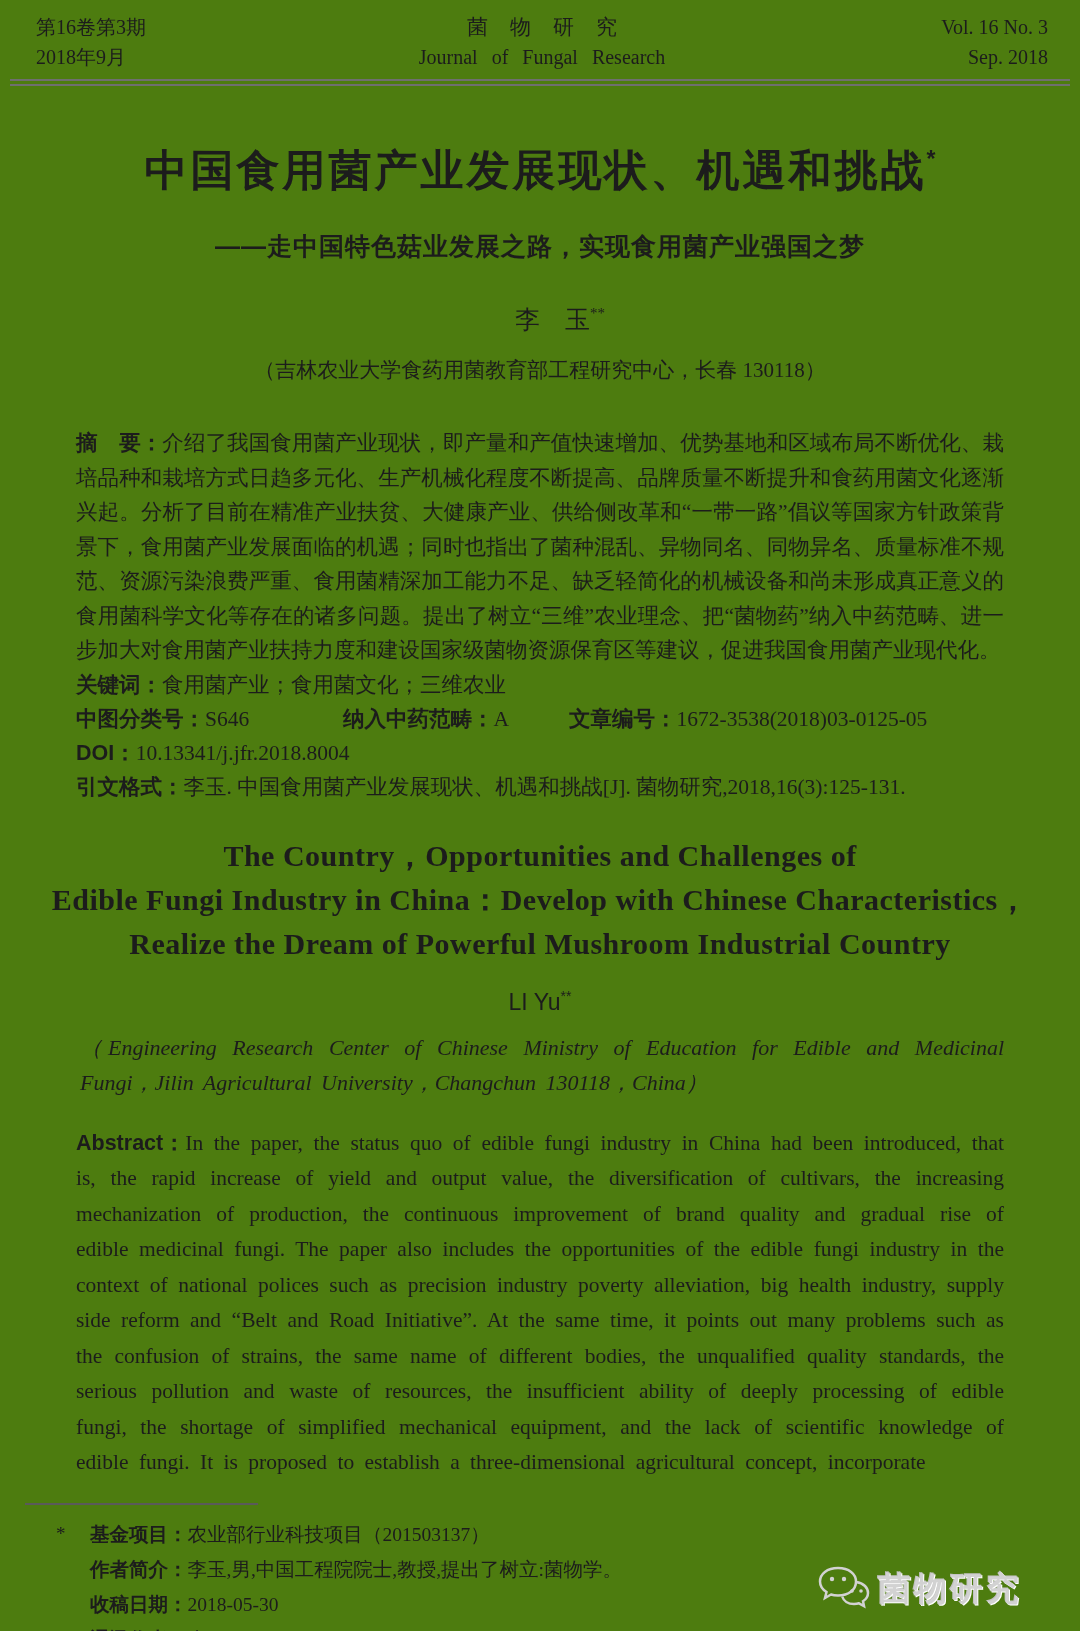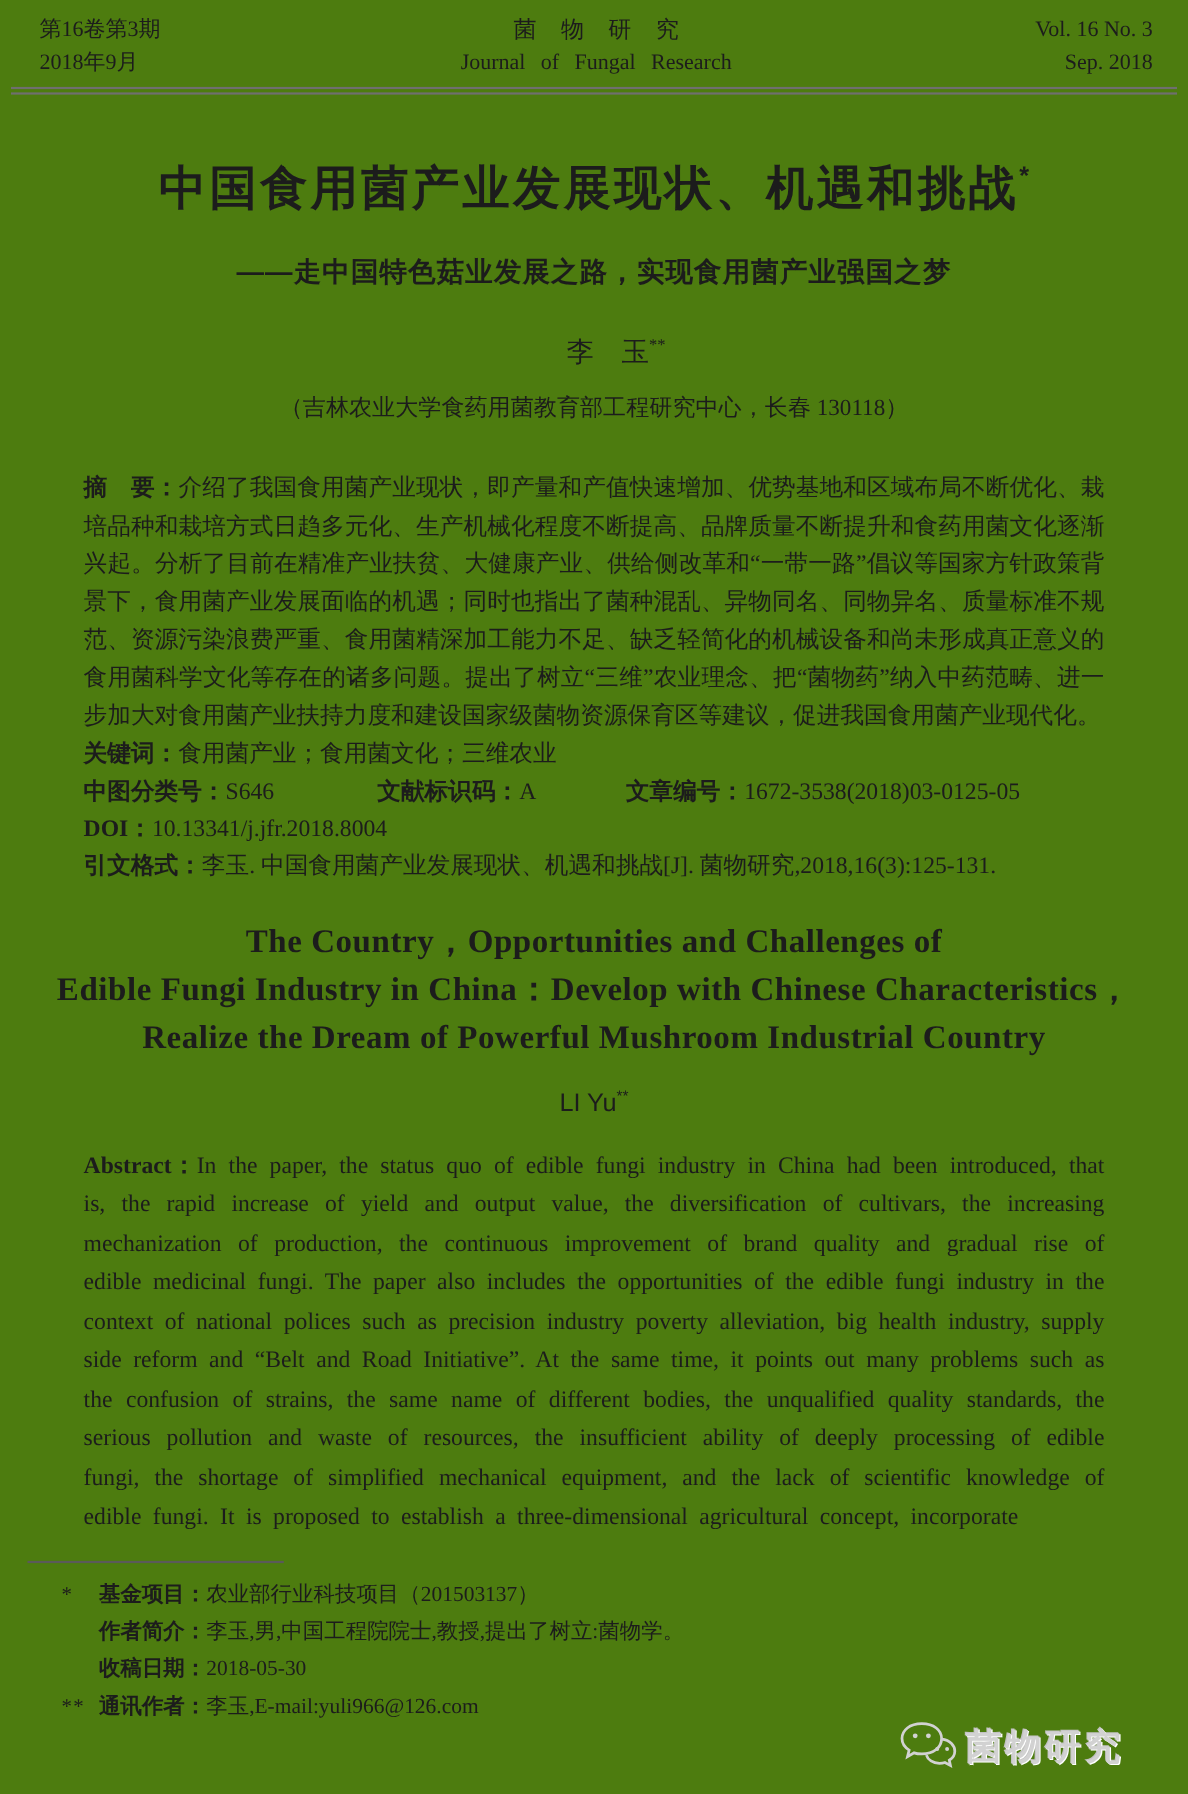--- a/index.html
+++ b/index.html
@@ -38,21 +38,21 @@
   .subtitle-cn {
     margin-top:30px; text-align:center;
     font-family:"Liberation Sans", sans-serif; font-weight:bold;
     font-size:25px; letter-spacing:1px;
   }
   .author-cn { margin-top:40px; text-align:center; font-size:25px;margin-left:40px; }
   .author-cn sup { font-size:15px; vertical-align:10px; }
   .affil-cn { margin-top:20px; text-align:center; font-size:21px; }
   
   .body-col { padding:0 76px; }
-  .label-hei { font-family:Liberation Serif, serif; font-weight:bold; }
+  .label-hei { font-family:Liberation Sans, sans-serif; font-weight:bold; }
   .abstract-cn {
     margin-top:42px; font-size:21.5px; line-height:34.5px;
     text-align:justify; text-justify:inter-ideograph;
   }
   .kv-line { font-size:21.5px; line-height:34px; }
   .meta-row { display:flex; font-size:21.5px; line-height:34px; }
   .meta-seg1 { width:267px; }
   .meta-seg2 { width:226px; }
   
   .title-en {
@@ -119,37 +119,38 @@
   <div class="author-cn"><span>李　玉</span><sup>**</sup></div>
   <div class="affil-cn">（吉林农业大学食药用菌教育部工程研究中心，长春 130118）</div>
 
   <div class="body-col">
     <p class="abstract-cn"><span class="label-hei">摘　要：</span><span>介绍了我国食用菌产业现状，即产量和产值快速增加、优势基地和区域布局不断优化、栽培品种和栽培方式日趋多元化、生产机械化程度不断提高、品牌质量不断提升和食药用菌文化逐渐兴起。分析了目前在精准产业扶贫、大健康产业、供给侧改革和“一带一路”倡议等国家方针政策背景下，食用菌产业发展面临的机遇；同时也指出了菌种混乱、异物同名、同物异名、质量标准不规范、资源污染浪费严重、食用菌精深加工能力不足、缺乏轻简化的机械设备和尚未形成真正意义的食用菌科学文化等存在的诸多问题。提出了树立“三维”农业理念、把“菌物药”纳入中药范畴、进一步加大对食用菌产业扶持力度和建设国家级菌物资源保育区等建议，促进我国食用菌产业现代化。</span></p>
 
     <div class="kv-line"><span class="label-hei">关键词：</span><span>食用菌产业；食用菌文化；三维农业</span></div>
 
     <div class="meta-row">
       <span class="meta-seg1"><span class="label-hei">中图分类号：</span><span>S646</span></span>
-      <span class="meta-seg2"><span class="label-hei">文献标识码：</span><span>A</span></span>
+      <span class="meta-seg2"><span class="label-hei">纳入中药范畴：</span><span>A</span></span>
       <span><span class="label-hei">文章编号：</span><span>1672-3538(2018)03-0125-05</span></span>
     </div>
 
     <div class="kv-line"><span class="label-hei">DOI：</span><span>10.13341/j.jfr.2018.8004</span></div>
 
     <div class="kv-line"><span class="label-hei">引文格式：</span><span>李玉. 中国食用菌产业发展现状、机遇和挑战[J]. 菌物研究,2018,16(3):125-131.</span></div>
   </div>
 
   <h2 class="title-en">
     <div>The Country，Opportunities and Challenges of</div>
     <div>Edible Fungi Industry in China：Develop with Chinese Characteristics，</div>
     <div>Realize the Dream of Powerful Mushroom Industrial Country</div>
   </h2>
   <div class="author-en"><span>LI Yu</span><sup>**</sup></div>
 
   <div class="body-col">
+    <div class="affil-en">（Engineering Research Center of Chinese Ministry of Education for Edible and Medicinal Fungi，Jilin Agricultural University，Changchun 130118，China）</div>
     <p class="abstract-en"><span class="label-hei">Abstract：</span><span>In the paper, the status quo of edible fungi industry in China had been introduced, that is, the rapid increase of yield and output value, the diversification of cultivars, the increasing mechanization of production, the continuous improvement of brand quality and gradual rise of edible medicinal fungi. The paper also includes the opportunities of the edible fungi industry in the context of national polices such as precision industry poverty alleviation, big health industry, supply side reform and “Belt and Road Initiative”. At the same time, it points out many problems such as the confusion of strains, the same name of different bodies, the unqualified quality standards, the serious pollution and waste of resources, the insufficient ability of deeply processing of edible fungi, the shortage of simplified mechanical equipment, and the lack of scientific knowledge of edible fungi. It is proposed to establish a three-dimensional agricultural concept, incorporate</span></p>
   </div>
 
   <div class="fn-rule"></div>
   <div class="footnotes">
     <div class="fn-row">
       <span class="fn-mark">*</span>
       <span><span class="label-hei">基金项目：</span><span>农业部行业科技项目（201503137）</span></span>
     </div>
     <div class="fn-row">

